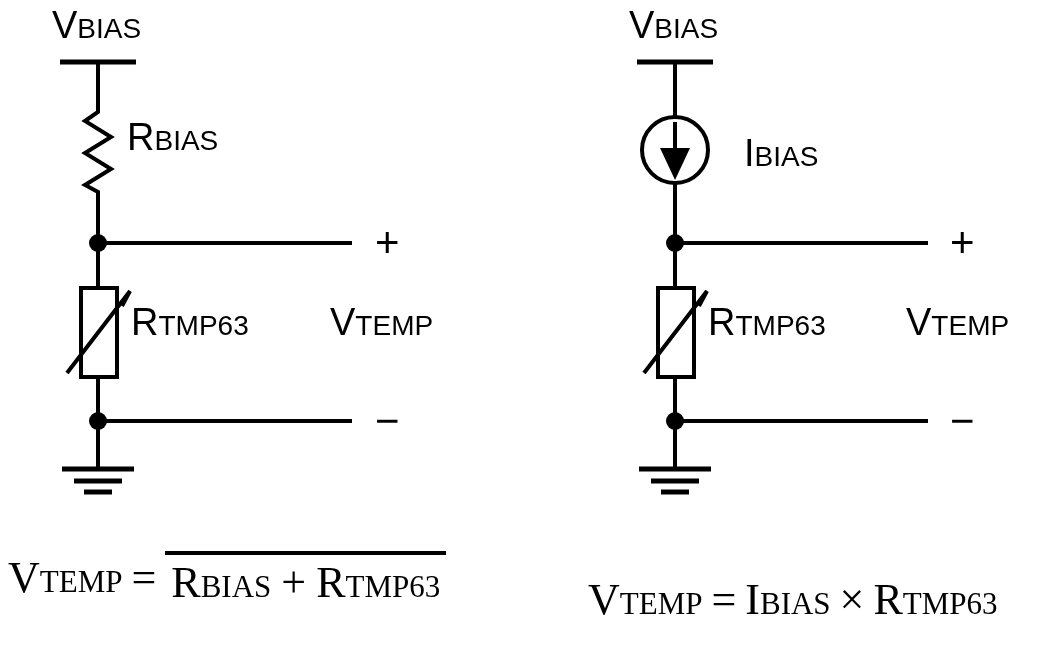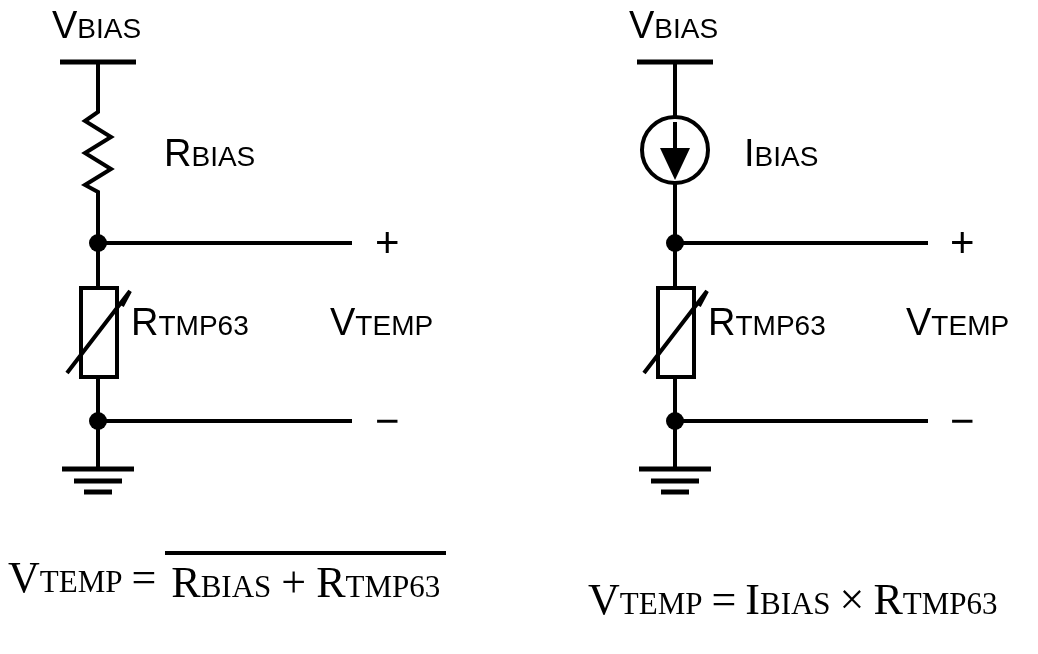--- a/index.html
+++ b/index.html
@@ -218,21 +218,21 @@
       <line class="gnd-bar" x1="639" y1="469" x2="711" y2="469"></line>
       <line class="gnd-bar" x1="651" y1="481" x2="699" y2="481"></line>
       <line class="gnd-bar" x1="661" y1="492" x2="689" y2="492"></line>
     </g>
   </svg>
 
   <div class="lbl" style="left:52px; top:6px;">
     <span class="base">V</span><span class="sub">BIAS</span>
   </div>
 
-  <div class="lbl" style="left:127px; top:134px;margin-left:37px;">
+  <div class="lbl" style="left:127px; top:118px;">
     <span class="base">R</span><span class="sub">BIAS</span>
   </div>
 
   <div class="lbl" style="left:131px; top:303px;">
     <span class="base">R</span><span class="sub">TMP63</span>
   </div>
 
   <div class="lbl" style="left:330px; top:303px;">
     <span class="base">V</span><span class="sub">TEMP</span>
   </div>

